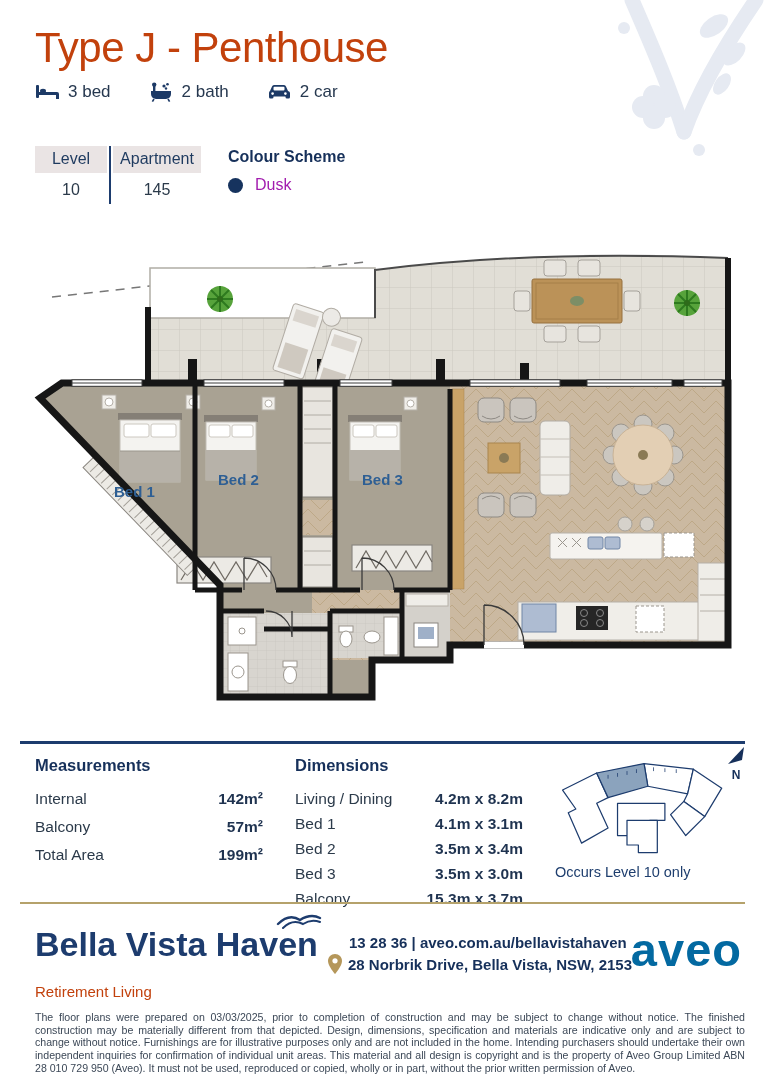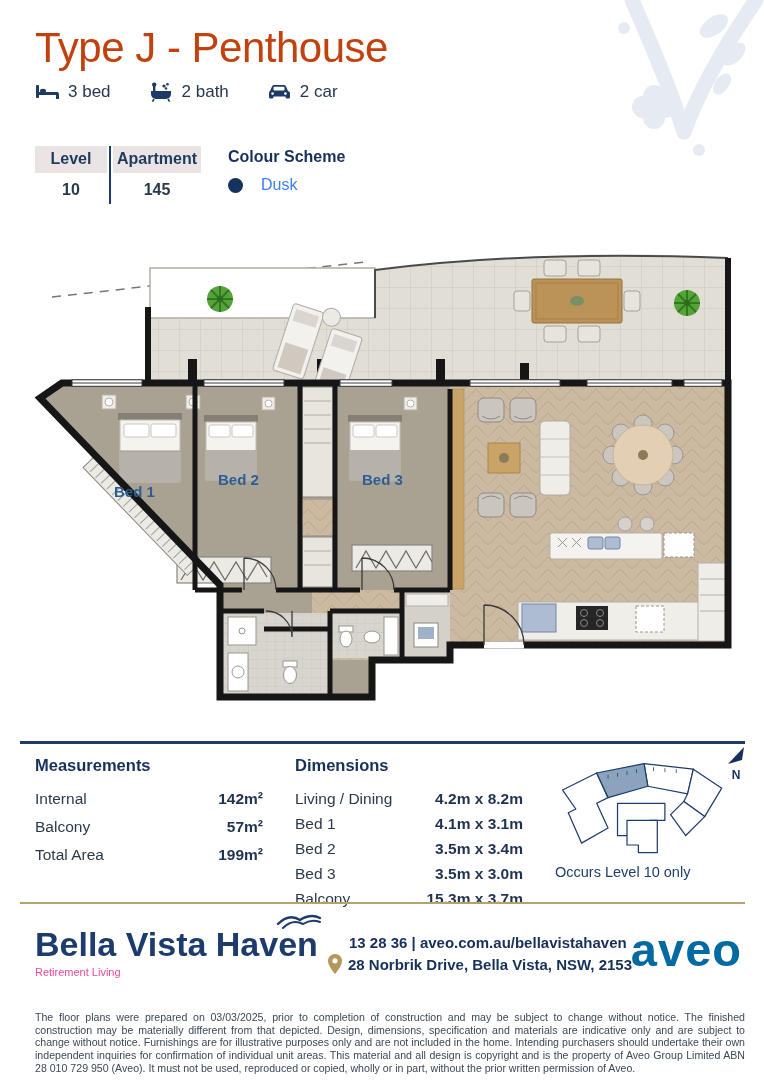--- a/index.html
+++ b/index.html
@@ -7,28 +7,28 @@
         font-family:"Liberation Sans",sans-serif;overflow:hidden;}
   
   .watermark{position:absolute;top:0;right:0;}
   
   .title{position:absolute;left:35px;top:24px;font-size:42px;font-weight:400;
          color:#c2410c;letter-spacing:-0.5px;}
   .features{position:absolute;left:35px;top:82px;display:flex;gap:38px;align-items:center;}
   .feature{display:flex;align-items:center;gap:9px;font-size:17px;color:#26384f;}
   
   .unit-cells{position:absolute;left:35px;top:146px;display:flex;}
-  .ucol{width:72px;text-align:center;font-weight:bold;}
+  .ucol{width:72px;text-align:center;}
   .ucol.wide{width:88px;}
   .uhead{background:#eae4e4;font-size:16px;color:#1e3a5f;padding:4px 0 5px;}
   .uval{font-size:16px;color:#2b3a4a;padding-top:8px;}
   .udivider{width:2px;background:#1d3c6e;height:58px;margin:0 2px;}
   .colour-block{position:absolute;left:228px;top:148px;}
   .cs-head{font-weight:bold;font-size:16px;color:#16305a;}
-  .cs-val{display:flex;align-items:center;gap:18px;margin-top:10px;font-size:16px;color:#3b82f6;}
+  .cs-val{display:flex;align-items:center;gap:12px;margin-top:10px;font-size:16px;color:#a21caf;}
   .cs-dot{width:15px;height:15px;border-radius:50%;background:#16335e;}
   
   .plan{position:absolute;left:32px;top:245px;width:700px;height:460px;}
   .plan-label{font:700 15px "Liberation Sans",sans-serif;fill:#2e5f94;}
   
   .rule-navy{position:absolute;left:20px;top:741px;width:725px;height:3px;background:#1d3c6e;}
   .rule-gold{position:absolute;left:20px;top:902px;width:725px;height:2px;background:#b5a26b;}
   
   .measurements{position:absolute;left:35px;top:756px;width:228px;}
   .dimensions{position:absolute;left:295px;top:756px;width:228px;}
@@ -40,21 +40,21 @@
   .key-plan{position:absolute;left:555px;top:746px;width:192px;height:152px;}
   .kp-svg{position:absolute;left:0;top:8px;}
   .kp-caption{position:absolute;left:0;top:118px;width:170px;text-align:left;
               font-size:14.5px;color:#1e3e6e;}
   .north{position:absolute;right:0;top:0;width:22px;text-align:center;}
   .north-label{font-size:12px;font-weight:bold;color:#16305a;display:block;margin-top:-2px;}
   
   .footer-brand{position:absolute;left:35px;top:925px;}
   .brand-name{font-size:34px;color:#1d3c6e;position:relative;display:inline-block;font-weight:bold;}
   .brand-swoosh{position:absolute;top:-13px;right:-4px;}
-  .brand-tagline{font-size:11px;color:#ec4899;margin-top:2px;}
+  .brand-tagline{font-size:15px;color:#c2410c;margin-top:19px;}
   .footer-contact{position:absolute;left:328px;top:932px;font-size:15px;font-weight:bold;
                   color:#16305a;line-height:22px;}
   .contact-line1{margin-left:21px;}
   .contact-line2{display:flex;align-items:flex-start;gap:6px;}
   .footer-aveo{position:absolute;right:22px;top:922px;font-size:47px;font-weight:bold;
                color:#0369a1;letter-spacing:1px;}
   
   .disclaimer{position:absolute;left:35px;top:1000px;width:710px;font-size:10.6px;
               line-height:12.9px;color:#3c4857;text-align:justify;}
 </style>

